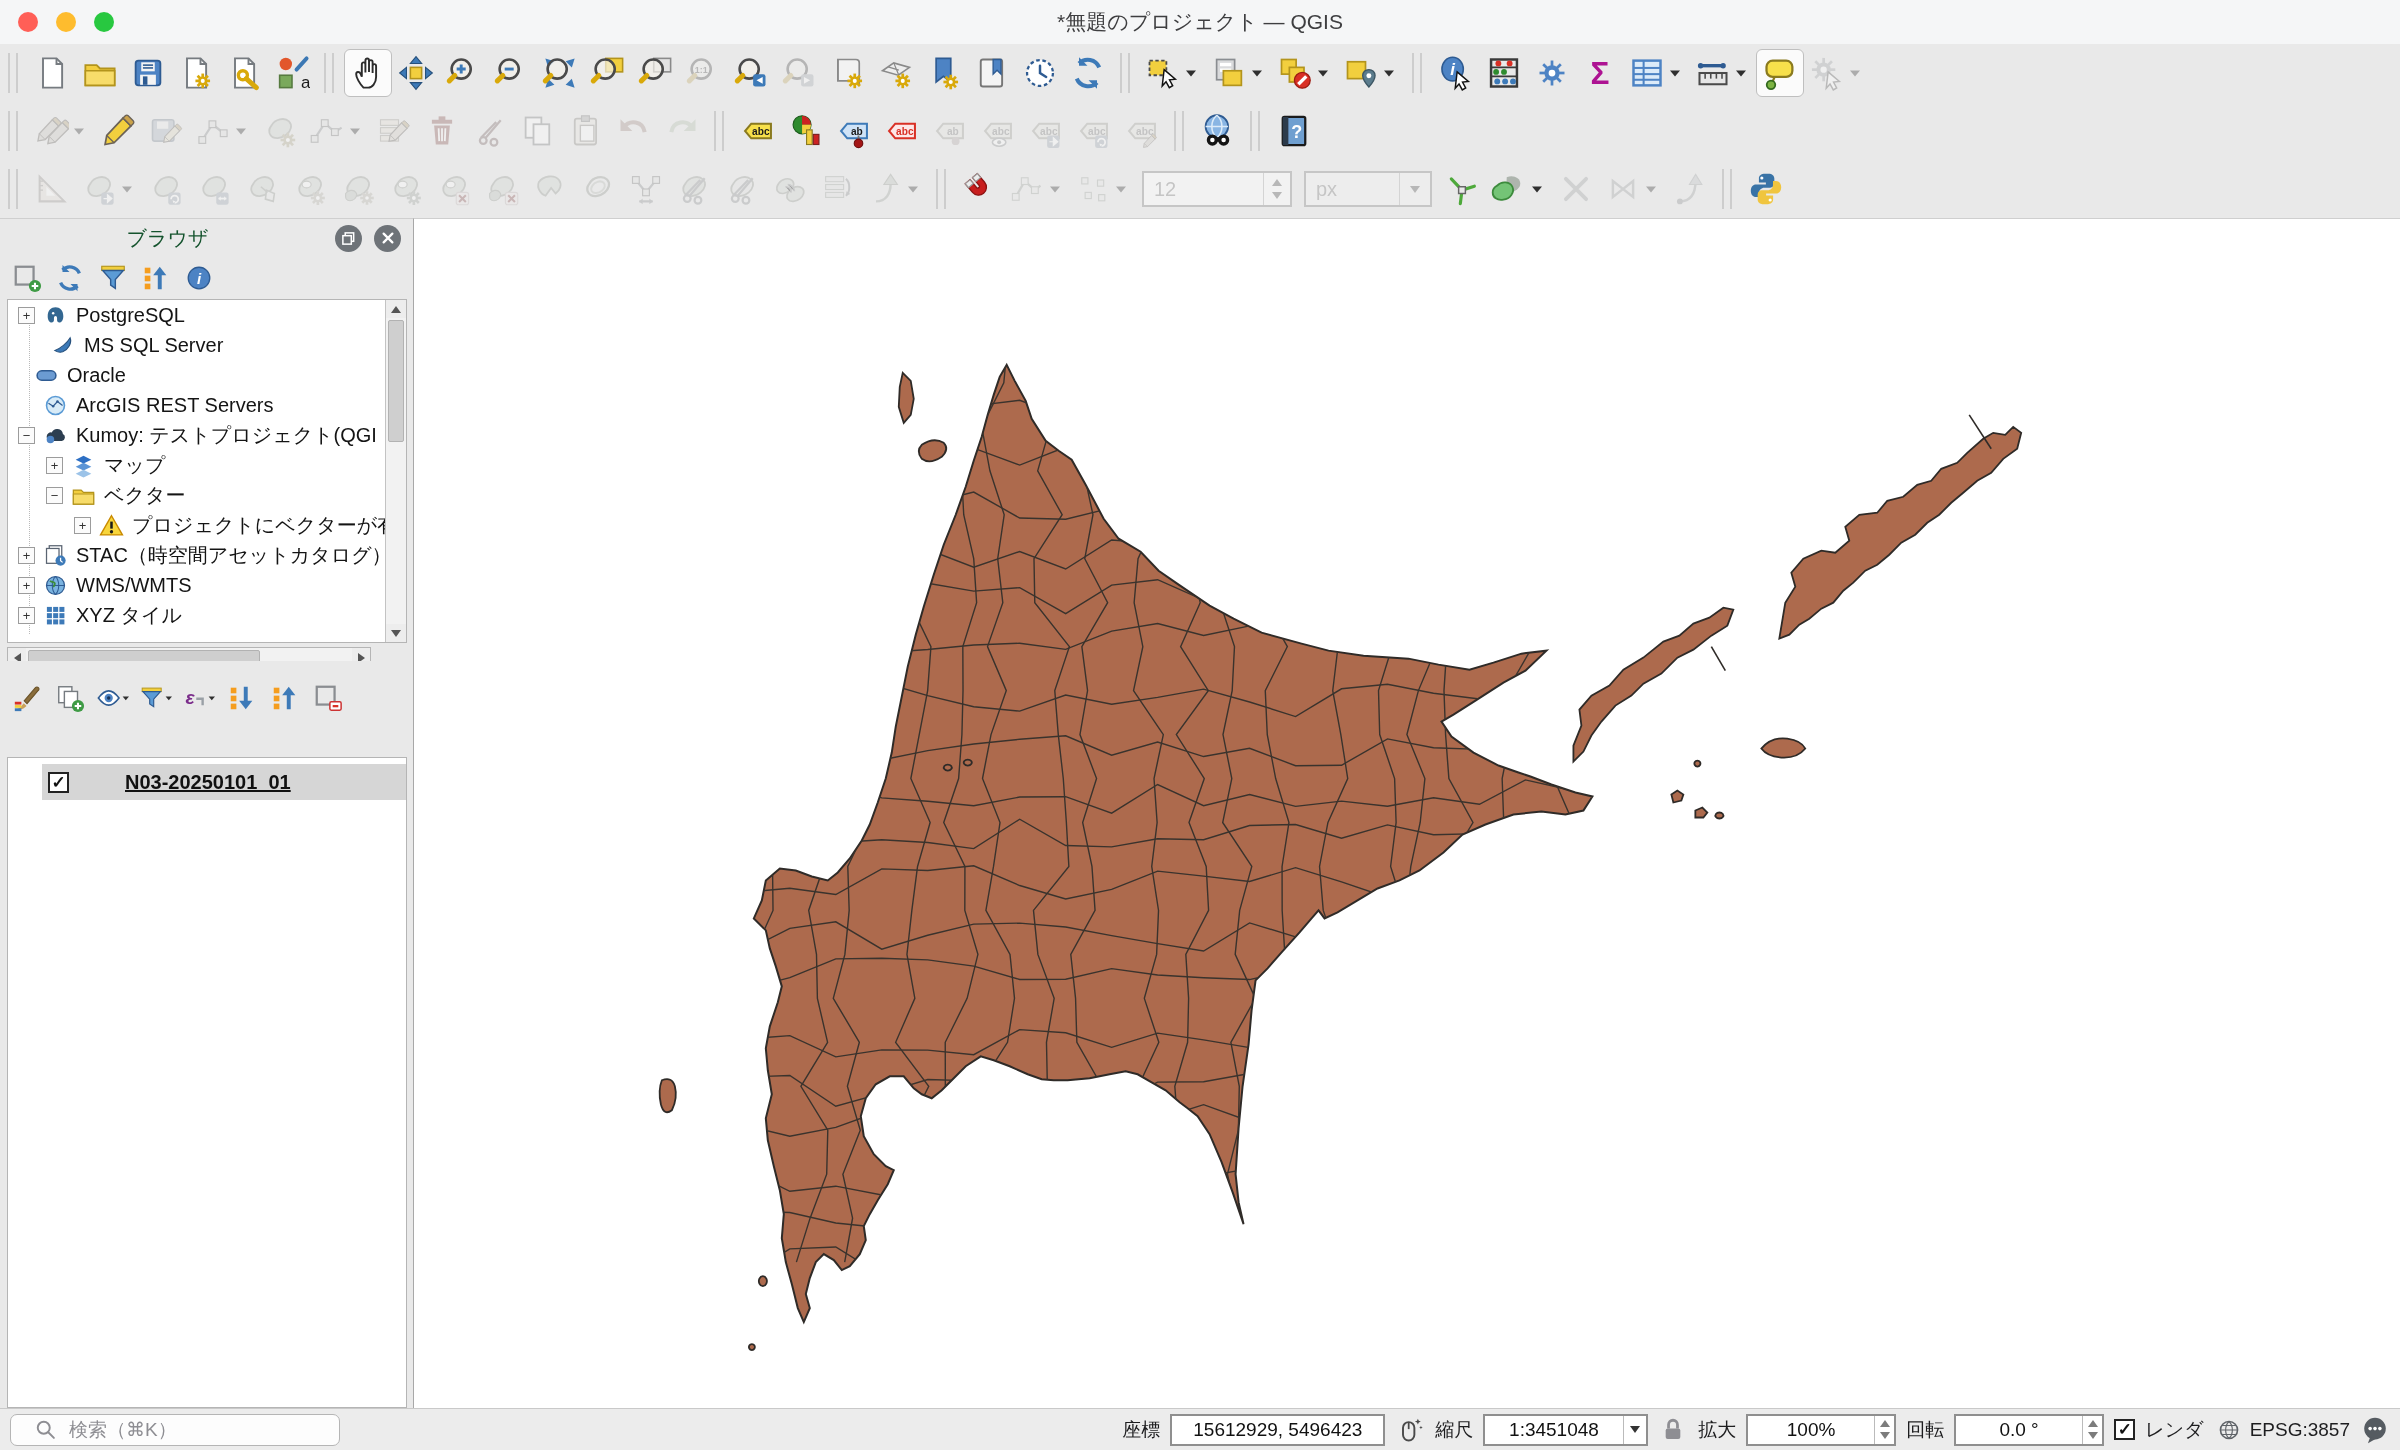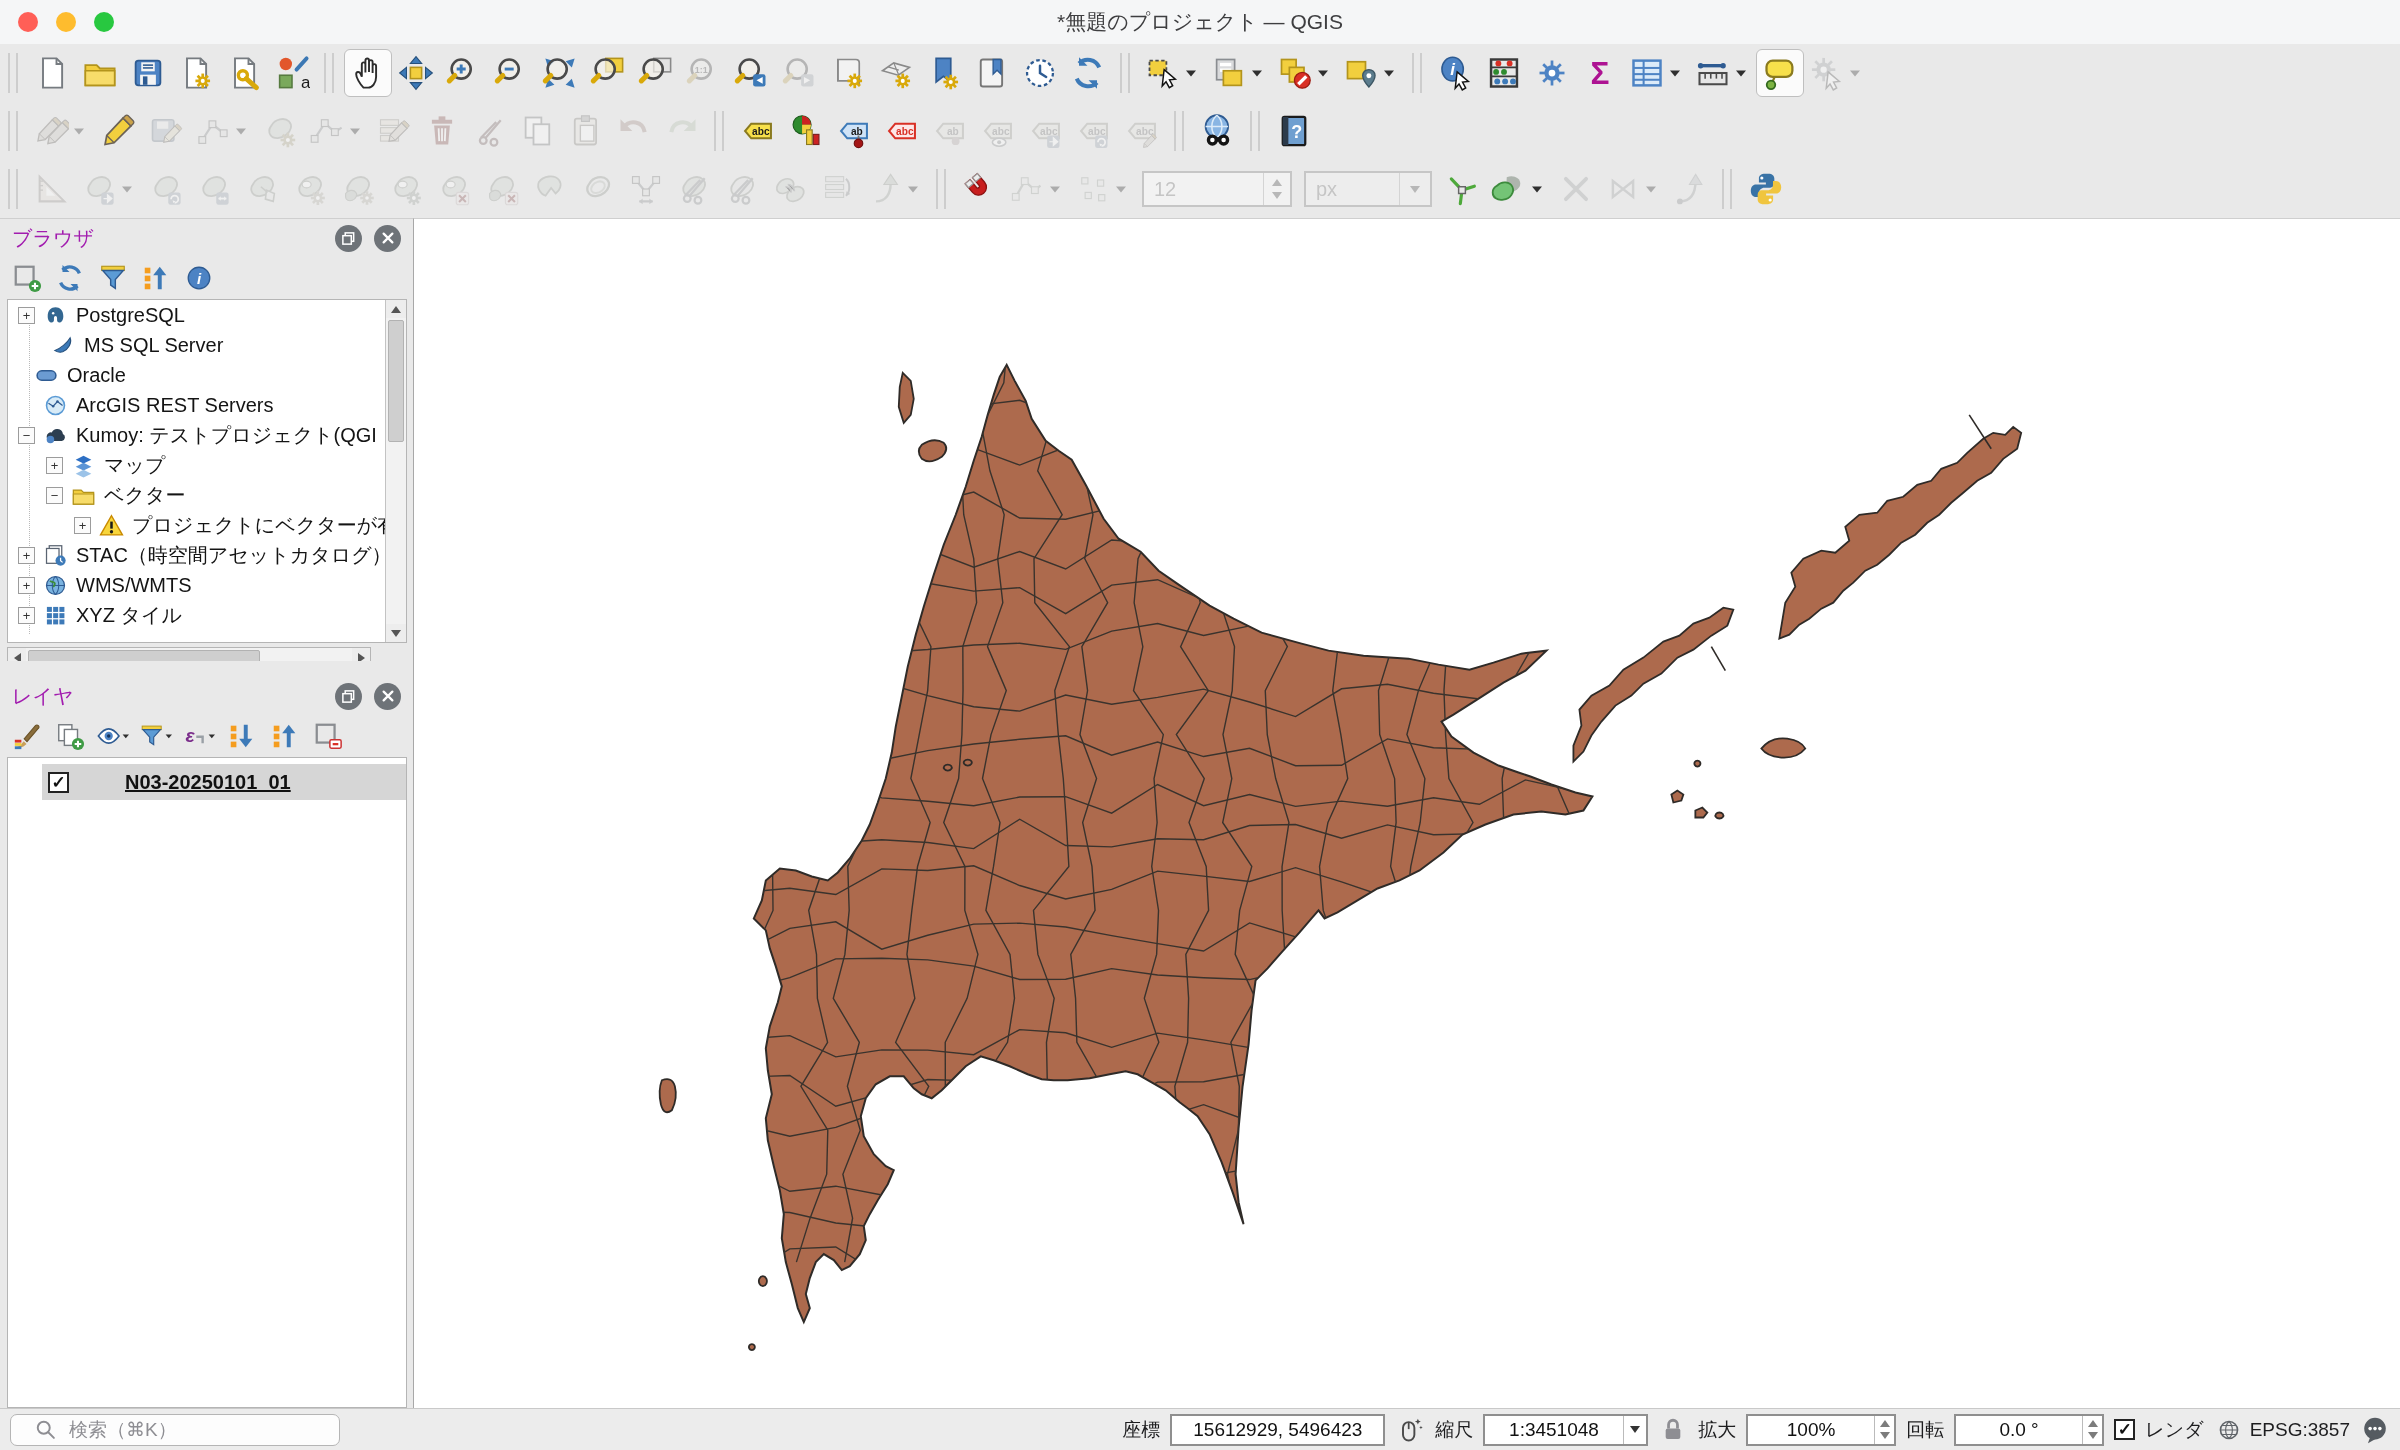--- a/index.html
+++ b/index.html
@@ -22,21 +22,21 @@
   .tb-spin{width:150px;} .tb-combo{width:128px;background:#f4f4f4;}
   .tb-spin span,.tb-combo span{flex:1;padding-left:10px;font-size:20px;color:#9a9a9a;}
   .spincol{width:26px;height:100%;border-left:1px solid #bbb;display:flex;flex-direction:column;align-items:center;justify-content:space-evenly;}
   .tri-up{width:0;height:0;border-left:5px solid transparent;border-right:5px solid transparent;border-bottom:7px solid #7c7c7c;}
   .tri-dn{width:0;height:0;border-left:5px solid transparent;border-right:5px solid transparent;border-top:7px solid #7c7c7c;}
   .combo-ar{width:30px;height:100%;display:flex;align-items:center;justify-content:center;border-left:1px solid #bbb;}
   .dis{opacity:.45;gap:47px;}
   
   .dock{position:absolute;left:0;top:218px;bottom:42px;width:413px;background:#e9e9e9;border-top:1px solid #cfcfcf;}
   .panel-head{height:38px;display:flex;align-items:center;padding:0 12px;}
-  .panel-title{font-size:20px;color:#a21caf;flex:1;}
+  .panel-title{font-size:20px;color:#14532d;flex:1;text-align:center;}
   .dockbtn{width:27px;height:27px;border-radius:50%;background:#6e7378;display:flex;align-items:center;justify-content:center;margin-left:12px;}
   .panel-tools{height:42px;display:flex;align-items:center;gap:9px;padding:0 10px;}
   .ptool{width:34px;height:34px;display:flex;align-items:center;justify-content:center;}
   .tree{position:absolute;left:7px;right:6px;background:#fff;border:1px solid #b5b5b5;overflow:hidden;}
   #browser-tree{top:80px;height:342px;}
   .tree-row{height:30px;display:flex;align-items:center;position:relative;}
   .expander{width:17px;height:17px;border:1px solid #9c9c9c;background:#fbfbfb;font-size:13px;line-height:15px;text-align:center;color:#333;flex:none;margin-right:7px;box-sizing:border-box;}
   .exp-none{width:17px;margin-right:7px;flex:none;}
   .tree-ic{width:26px;height:26px;flex:none;margin-right:8px;display:flex;align-items:center;justify-content:center;}
   .tree-lbl{font-size:20px;color:#141414;white-space:nowrap;}
@@ -1121,34 +1121,20 @@
           <div class="tri-l"></div>
         </div>
       <div class="hthumb" style="left:20px;width:230px;"></div>
       <div class="hbtn" style="right:0;">
           <div class="tri-r"></div>
         </div>
     </div>
   </div>
   <div class="splitter"></div>
   <div id="layers-panel">
-    <div class="panel-head">
-      <div class="panel-title">レイヤ</div>
-      <div class="dockbtn" id="ly-float">
-          <svg width="15" height="15" viewBox="0 0 16 16">
-            <rect x="4.5" y="2" width="9" height="9" fill="none" stroke="#fff" stroke-width="1.6"></rect>
-            <rect x="2" y="5" width="9" height="9" fill="#6e7378" stroke="#fff" stroke-width="1.6"></rect>
-          </svg>
-        </div>
-      <div class="dockbtn" id="ly-close">
-          <svg width="14" height="14" viewBox="0 0 16 16">
-            <path d="M3 3l10 10M13 3L3 13" stroke="#fff" stroke-width="2.6" stroke-linecap="round"></path>
-          </svg>
-        </div>
-    </div>
     <div class="panel-tools" id="layers-tools">
         <div class="ptool">
           <svg viewBox="0 0 32 32" width="30" height="30" xmlns="http://www.w3.org/2000/svg">
             <path d="M13 19L25 5c2-2.3 5.3 1 3 3L16 22z" fill="#8a6d3b" stroke="#6b5329" stroke-width="1.2"></path>
             <path d="M4 28c4.5-.8 6-3.5 8.5-6.5l3 3C13 27 10.5 29 4 28z" fill="#caa05a"></path>
             <rect x="3" y="20" width="7" height="3" fill="#d93025"></rect>
             <rect x="3" y="23.5" width="7" height="3" fill="#f2cf3e"></rect>
             <rect x="3" y="27" width="7" height="3" fill="#3d7ab8"></rect>
           </svg>
         </div>

